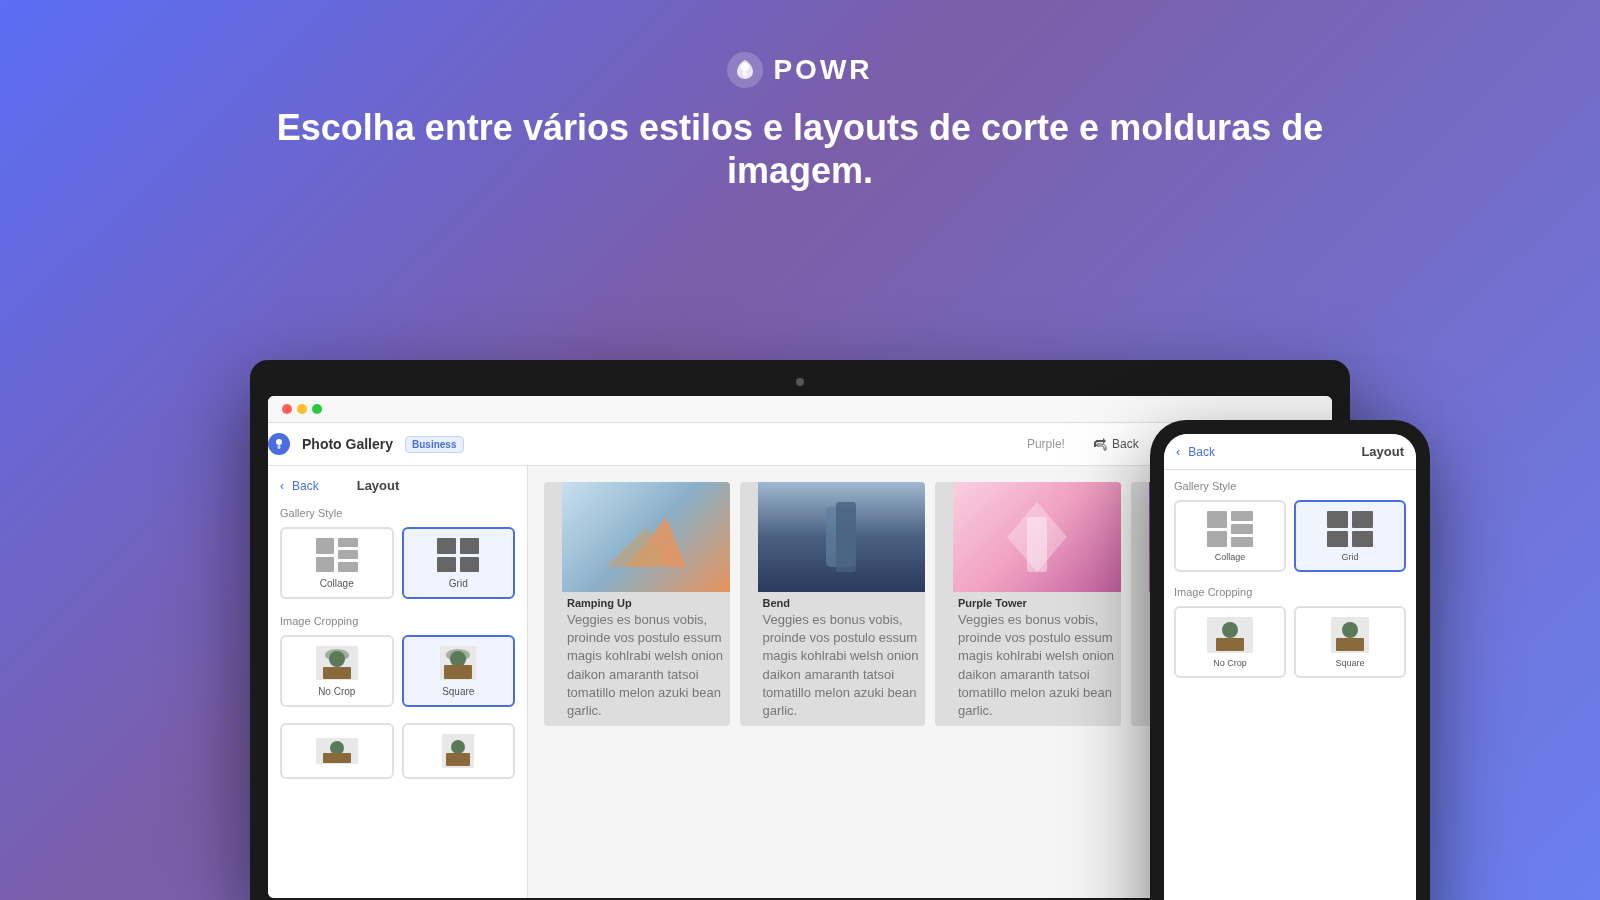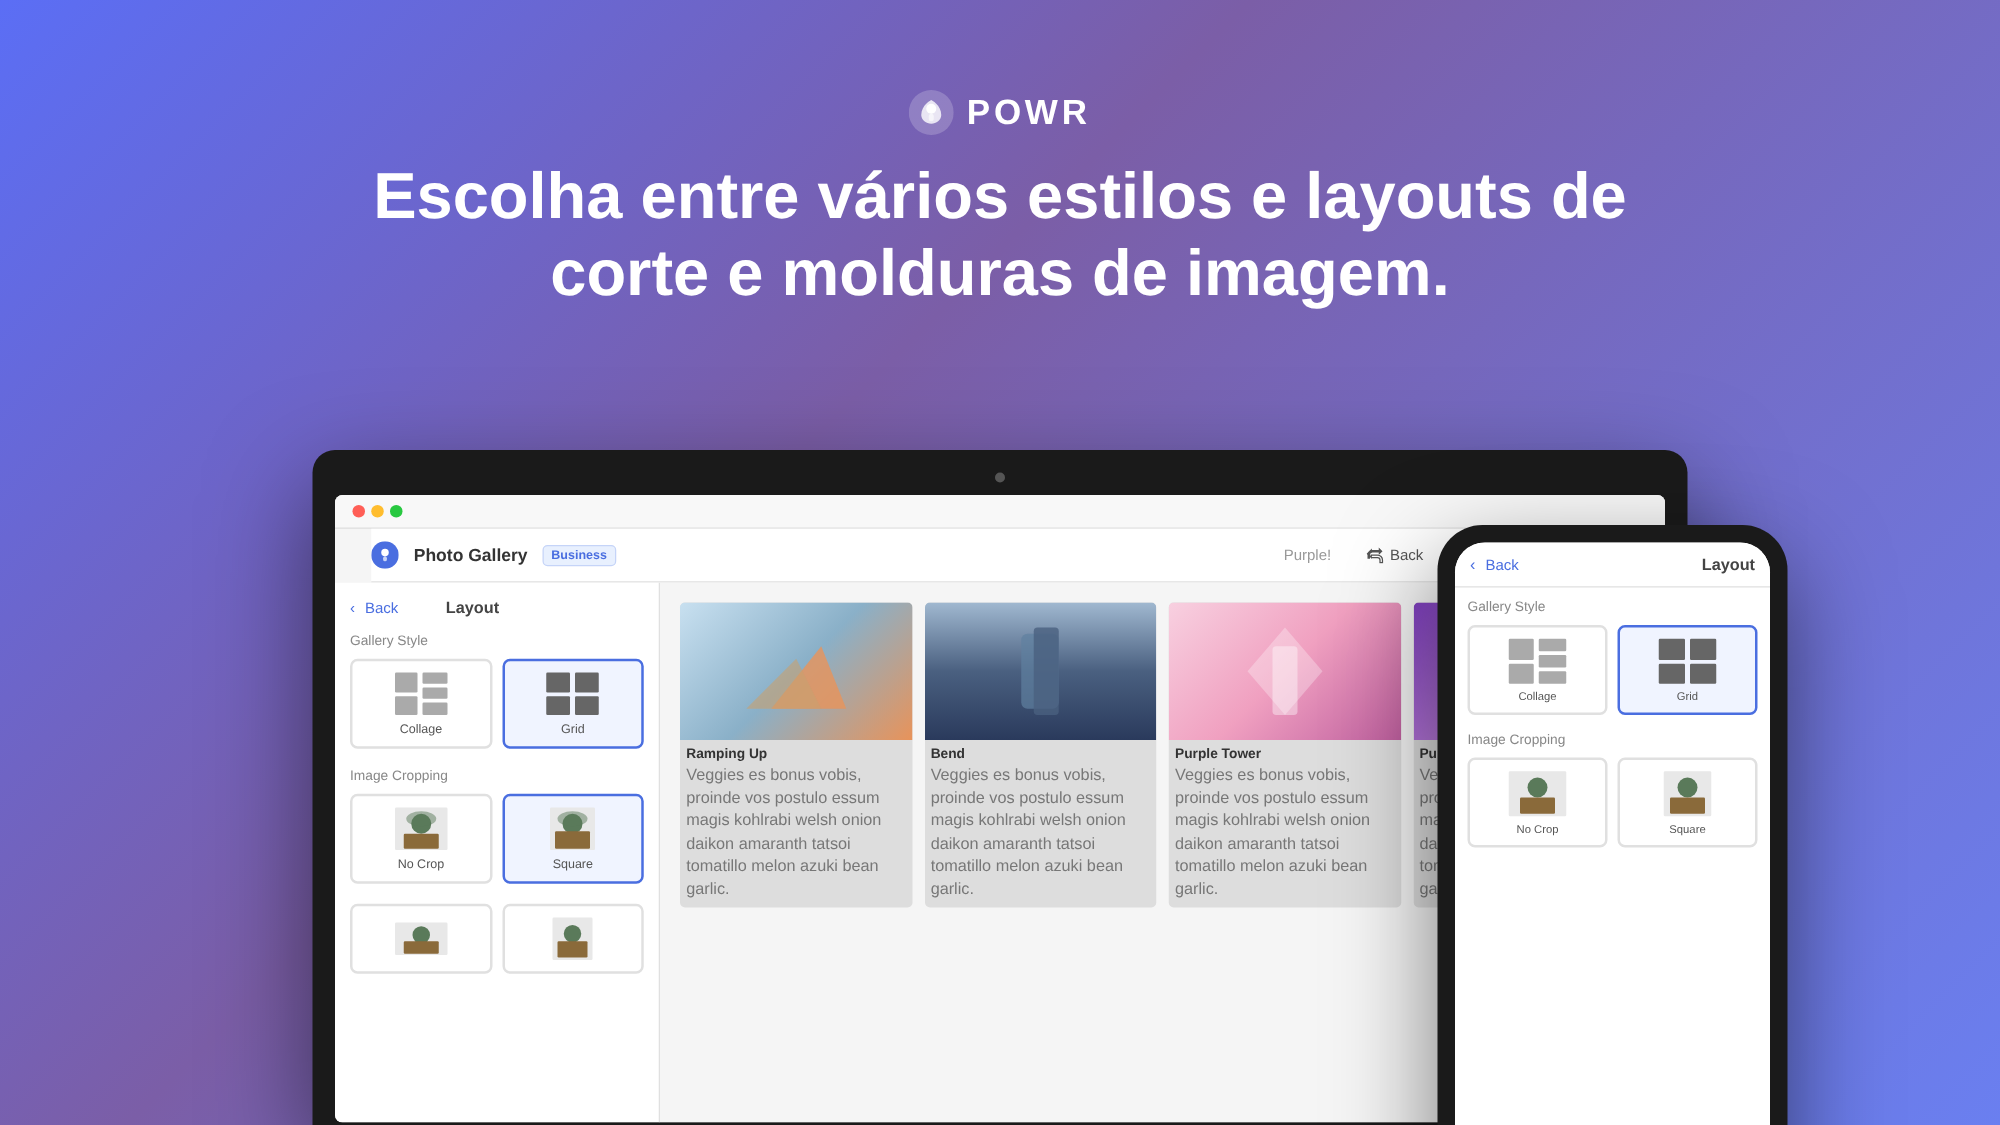--- a/index.html
+++ b/index.html
@@ -10,42 +10,41 @@
       font-family: -apple-system, BlinkMacSystemFont, 'Segoe UI', sans-serif;
       background: linear-gradient(135deg, #5b6ef5 0%, #7b5ea7 40%, #6a7ff0 100%);
       position: relative;
     }
 
     
     .header {
       text-align: center;
       padding-top: 52px;
       padding-bottom: 20px;
-      margin-top: 20px;
     }
     .logo-row {
       display: flex;
       align-items: center;
       justify-content: center;
       gap: 10px;
       margin-bottom: 18px;
     }
     .logo-icon {
       width: 36px;
       height: 36px;
     }
     .logo-text {
       color: white;
       font-size: 28px;
       font-weight: 700;
       letter-spacing: 3px;
     }
     .headline {
       color: white;
-      font-size: 52px;
+      font-size: 36px;
       font-weight: 800;
       line-height: 1.2;
       max-width: 1100px;
       margin: 0 auto;
     }
 
     
     .devices-area {
       position: absolute;
       bottom: -20px;
@@ -110,21 +109,20 @@
     .tl-yellow { background: #ffbd2e; }
     .tl-green { background: #28c840; }
 
     .app-header {
       background: white;
       border-bottom: 1px solid #e0e0e0;
       padding: 8px 0;
       display: flex;
       align-items: center;
       gap: 12px;
-      margin-left: 29px;
     }
     .app-logo-sm {
       width: 22px; height: 22px;
     }
     .app-title {
       font-size: 14px;
       font-weight: 600;
       color: #333;
     }
     .badge-business {
@@ -245,20 +243,21 @@
     }
     .gallery-grid {
       display: grid;
       grid-template-columns: repeat(4, 1fr);
       gap: 10px;
     }
     .gallery-item {
       background: #ddd;
       border-radius: 4px;
       overflow: hidden;
+      padding-left: 18px;
     }
     .gallery-img-placeholder {
       width: 100%;
       height: 110px;
       display: flex;
       align-items: center;
       justify-content: center;
     }
     .gallery-item-title {
       font-size: 11px;

